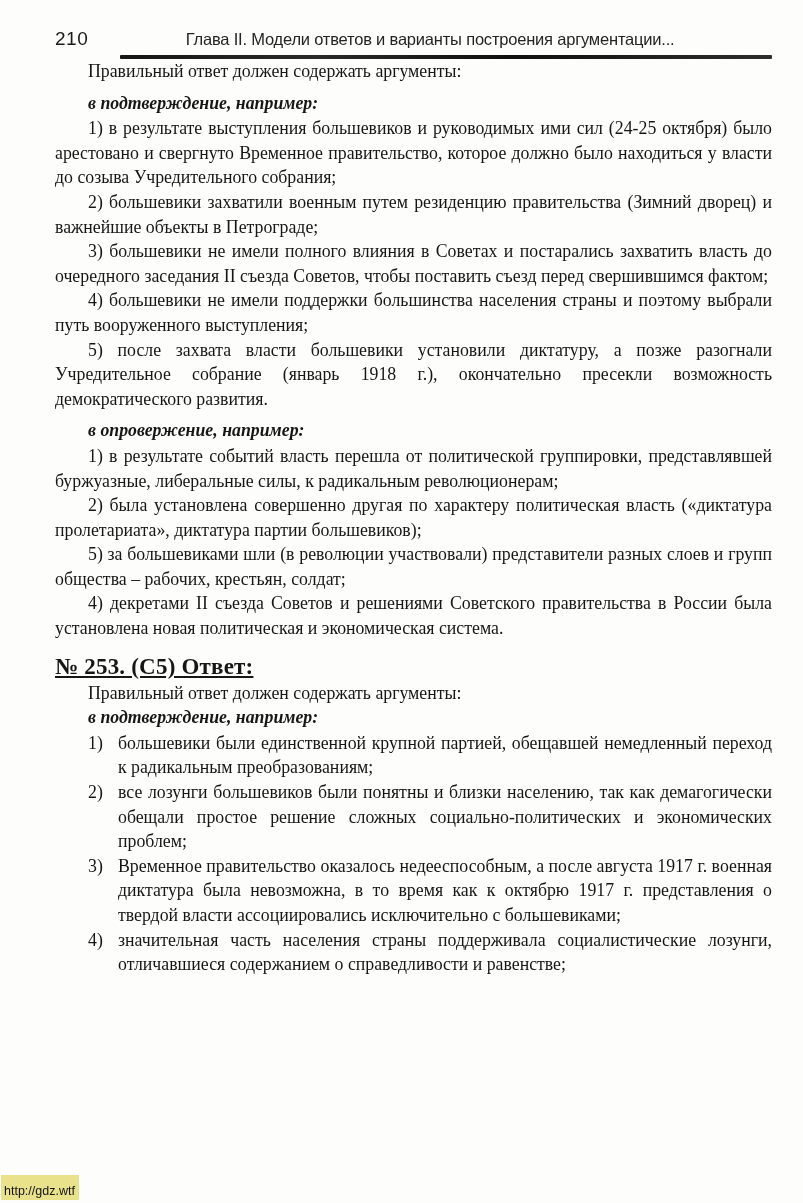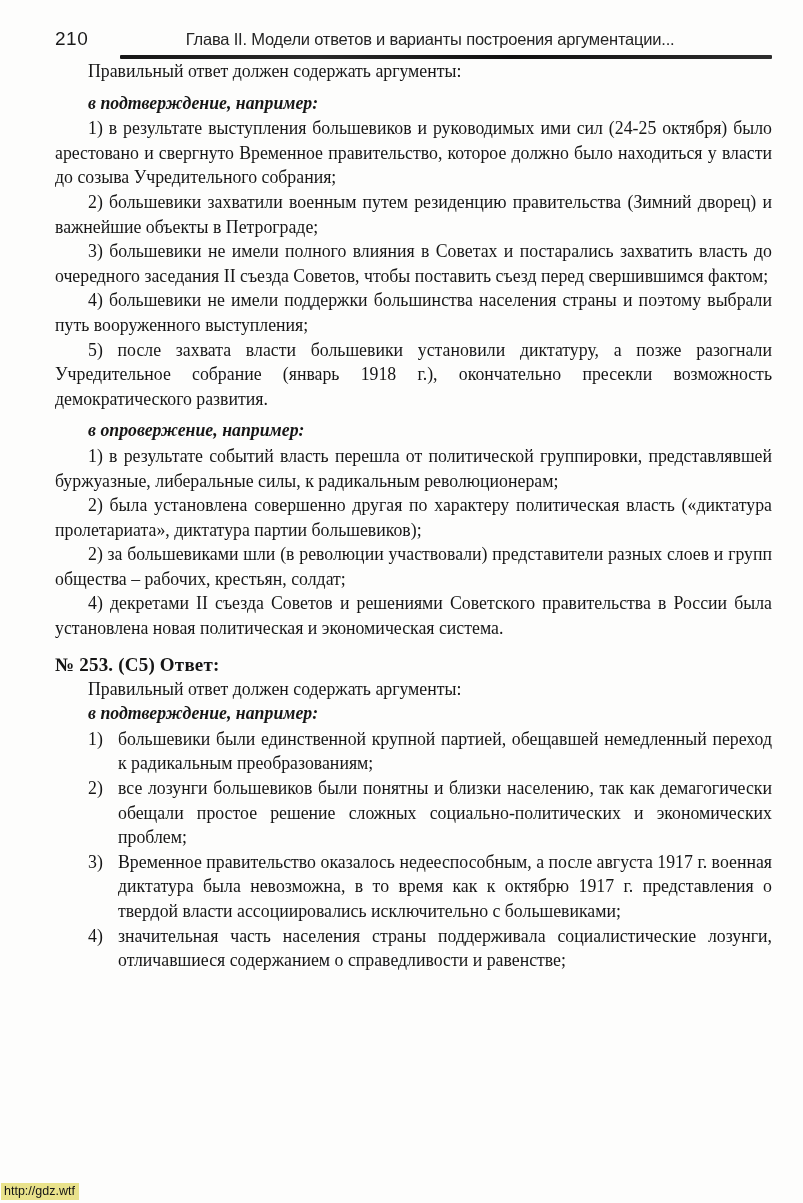--- a/index.html
+++ b/index.html
@@ -37,23 +37,24 @@
     background:linear-gradient(90deg,#161616 0%,#2a2a2a 30%,#101010 60%,#2e2e2e 100%);
     border-radius:1px;
   }
   
   .task-heading{
     font-size:19.5px;font-weight:bold;
     margin:15px 0 1px 0;
     letter-spacing:0.2px;
   }
   .task-heading-2{
-    font-size:19px;font-weight:bold;
+    font-size:23px;font-weight:bold;
     margin:13px 0 1px 0;
     letter-spacing:0.2px;
+    text-decoration:underline;
   }
   p.body-par{
     font-size:17.8px;line-height:24.6px;
     text-align:justify;
     text-indent:33px;
     margin:0;
   }
   p.intro{
     font-size:17.8px;line-height:24.6px;
     text-indent:33px;margin:0;
@@ -76,21 +77,21 @@
     position:absolute;left:33px;top:0;
     font-weight:normal;
   }
   
   .watermark{
     position:absolute;left:1px;bottom:3px;
     font-family:"Liberation Sans",sans-serif;
     font-size:12.5px;
     color:#141414;
     background:#e9e28b;
-    padding:1px 4px 2px 3px;
+    padding:9px 4px 2px 3px;
     text-decoration:none;
   }
 </style>
 </head>
 <body>
 
 <div class="page">
 
   <div class="header">
     <span class="pagenum">210</span>
@@ -104,21 +105,21 @@
     <p class="arg-label">в подтверждение, например:</p>
     <p class="body-par">1) в результате выступления большевиков и руководимых ими сил (24-25 октября) было арестовано и свергнуто Временное правительство, которое должно было находиться у власти до созыва Учредительного собрания;</p>
     <p class="body-par">2) большевики захватили военным путем резиденцию правительства (Зимний дворец) и важнейшие объекты в Петрограде;</p>
     <p class="body-par">3) большевики не имели полного влияния в Советах и постарались захватить власть до очередного заседания II съезда Советов, чтобы поставить съезд перед свершившимся фактом;</p>
     <p class="body-par">4) большевики не имели поддержки большинства населения страны и поэтому выбрали путь вооруженного выступления;</p>
     <p class="body-par">5) после захвата власти большевики установили диктатуру, а позже разогнали Учредительное собрание (январь 1918 г.), окончательно пресекли возможность демократического развития.</p>
 
     <p class="arg-label">в опровержение, например:</p>
     <p class="body-par">1) в результате событий власть перешла от политической группировки, представлявшей буржуазные, либеральные силы, к радикальным революционерам;</p>
     <p class="body-par">2) была установлена совершенно другая по характеру политическая власть («диктатура пролетариата», диктатура партии большевиков);</p>
-    <p class="body-par">2) за большевиками шли (в революции участвовали) представители разных слоев и групп общества – рабочих, крестьян, солдат;</p>
+    <p class="body-par">5) за большевиками шли (в революции участвовали) представители разных слоев и групп общества – рабочих, крестьян, солдат;</p>
     <p class="body-par">4) декретами II съезда Советов и решениями Советского правительства в России была установлена новая политическая и экономическая система.</p>
   </div>
 
   <div>
     <div class="task-heading-2">№ 253. (С5) Ответ:</div>
     <p class="intro">Правильный ответ должен содержать аргументы:</p>
     <p class="arg-label" style="margin-top:0;">в подтверждение, например:</p>
 
     <p class="hang-item">
       <span class="num">1)</span>

